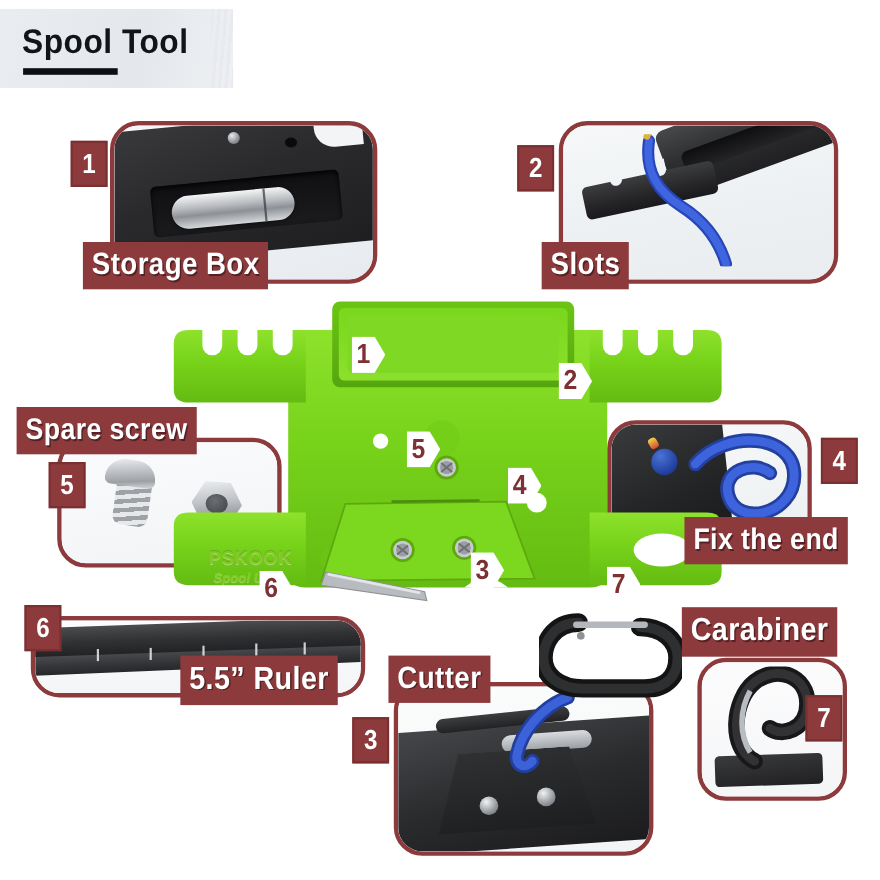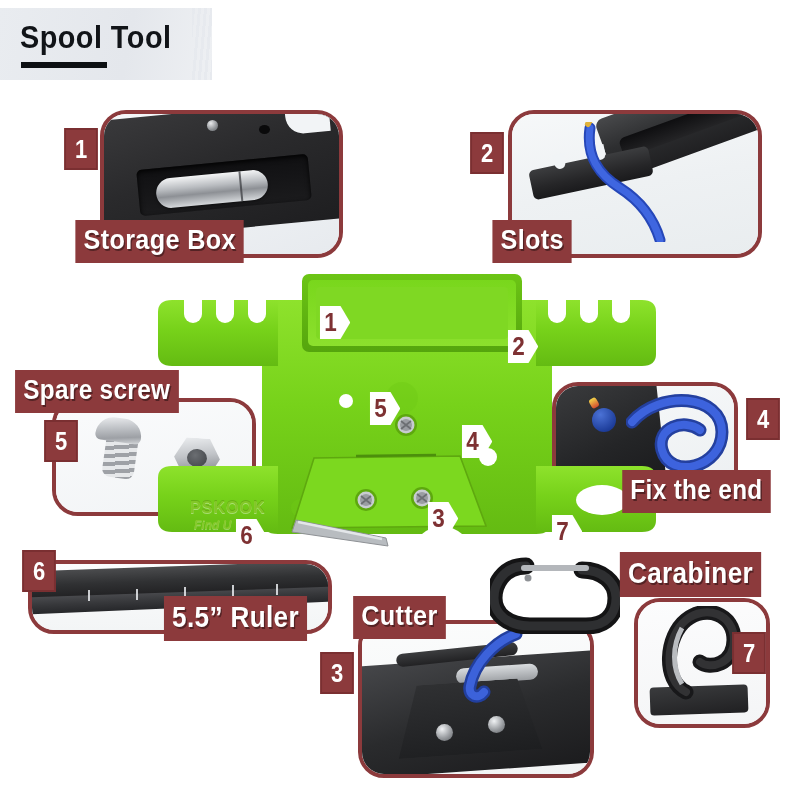--- a/index.html
+++ b/index.html
@@ -422,21 +422,21 @@
 
       <path d="M146 250 L236 268 L238 276 L142 262 Z" fill="#b8bcc0" stroke="#8e9195" stroke-width="1"></path>
       <path d="M148 252 L232 269" stroke="#e3e6e9" stroke-width="2.5"></path>
 
       <ellipse cx="452" cy="230" rx="26" ry="15" fill="#ffffff"></ellipse>
 
       <path d="M272 264 Q292 248 312 264 Z" fill="#ffffff"></path>
     </svg>
 
     <div class="brand">PSKOOK</div>
-    <div class="brand-sub">Find U</div>
+    <div class="brand-sub">Spool U</div>
 
     <div class="callout" style="left:168px;top:36px;">1</div>
     <div class="callout" style="left:356px;top:60px;">2</div>
     <div class="callout" style="left:276px;top:232px;">3</div>
     <div class="callout" style="left:310px;top:155px;">4</div>
     <div class="callout" style="left:218px;top:122px;">5</div>
     <div class="callout" style="left:84px;top:249px;">6</div>
     <div class="callout" style="left:400px;top:245px;">7</div>
   </div>
 

